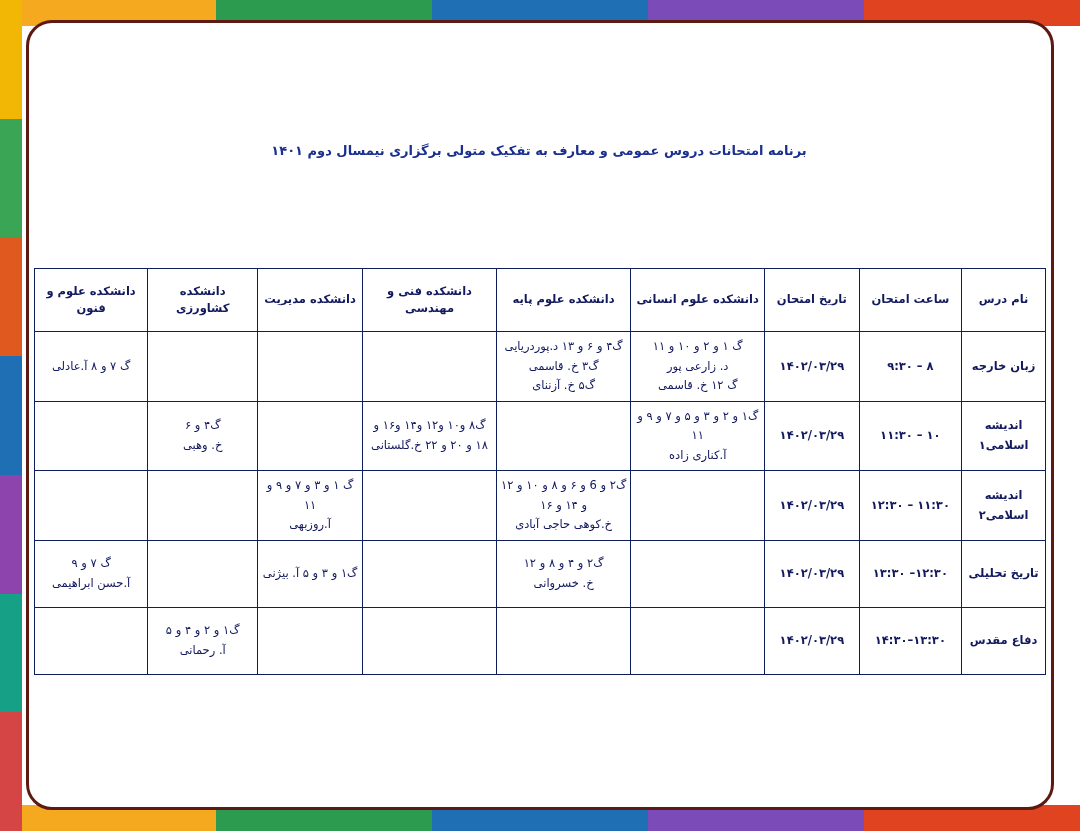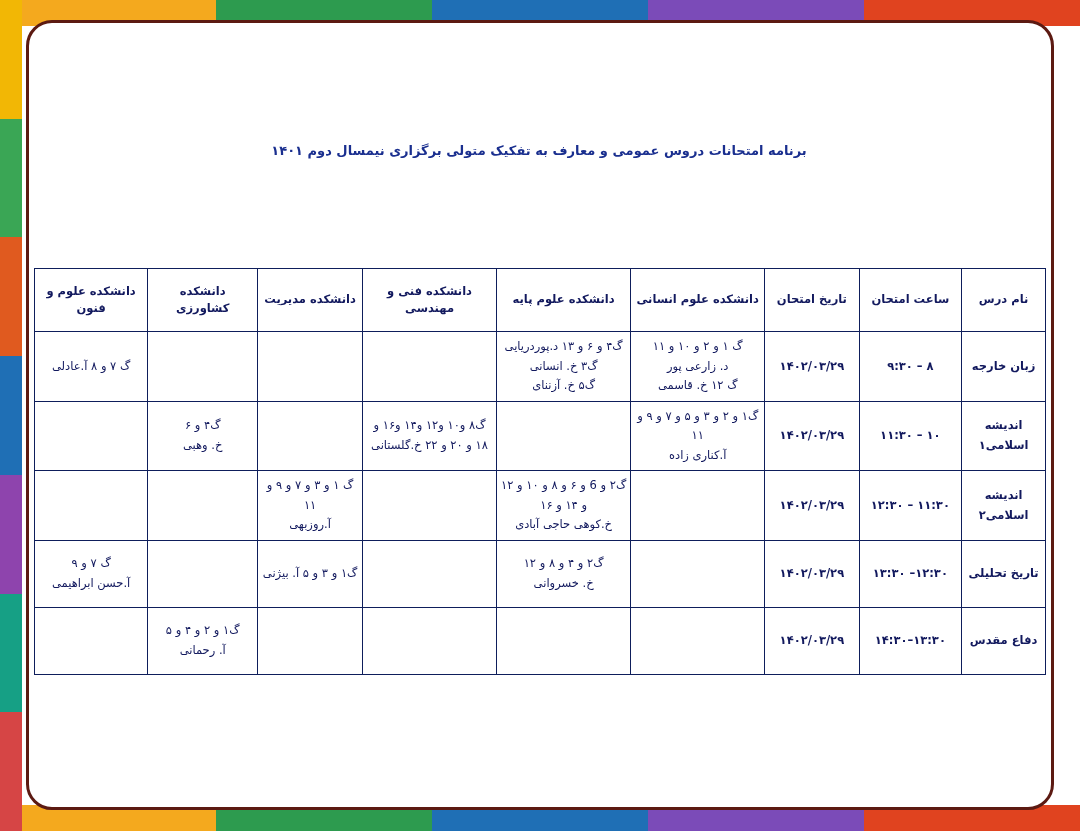--- a/index.html
+++ b/index.html
@@ -295,21 +295,21 @@
             <td class="course">زبان خارجه</td>
             <td class="time">۸ – ۹:۳۰</td>
             <td class="date">۱۴۰۲/۰۳/۲۹</td>
             <td>
               <span class="cell-line">گ ۱ و ۲ و ۱۰ و ۱۱</span>
               <span class="cell-line">د. زارعی پور</span>
               <span class="cell-line">گ ۱۲ خ. قاسمی</span>
             </td>
             <td>
               <span class="cell-line">گ۴ و ۶ و ۱۳ د.پوردریایی</span>
-              <span class="cell-line">گ۳ خ. انسانی</span>
+              <span class="cell-line">گ۳ خ. قاسمی</span>
               <span class="cell-line">گ۵ خ. آزننای</span>
             </td>
             <td></td>
             <td></td>
             <td></td>
             <td>
               <span class="cell-line">گ ۷ و ۸ آ.عادلی</span>
             </td>
           </tr>
           <tr>

